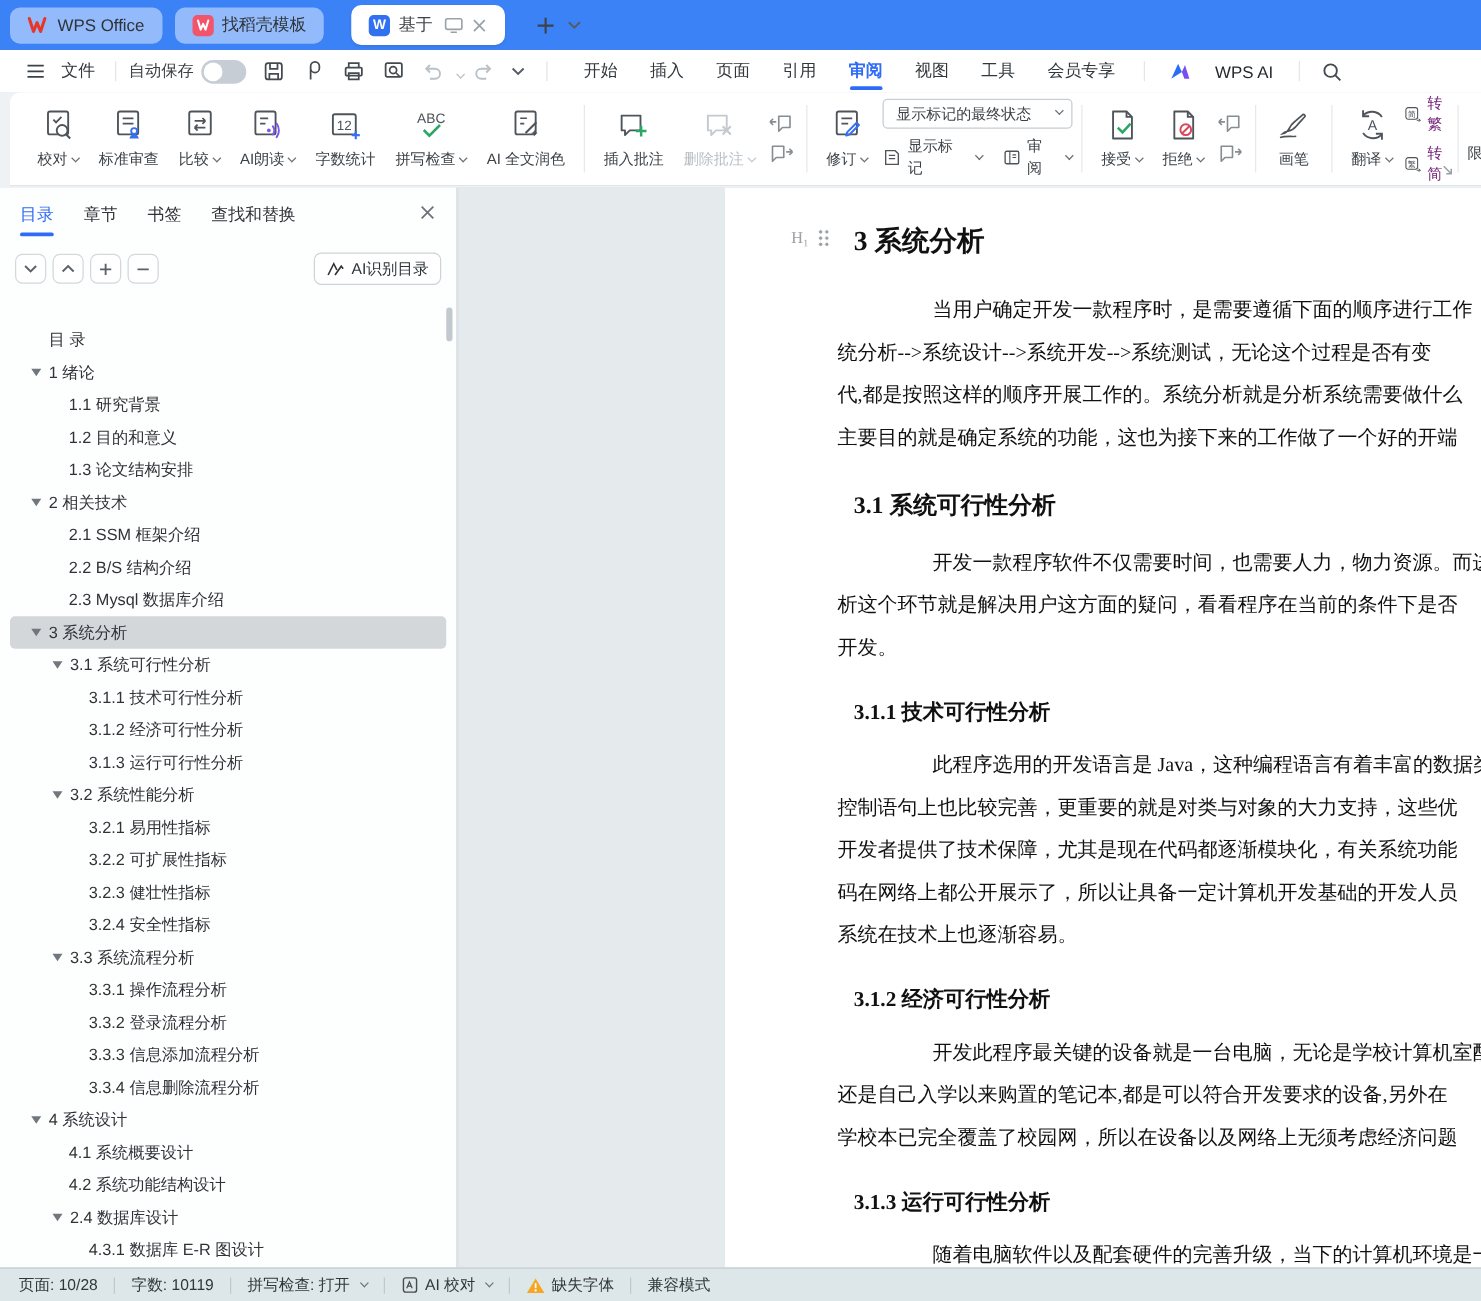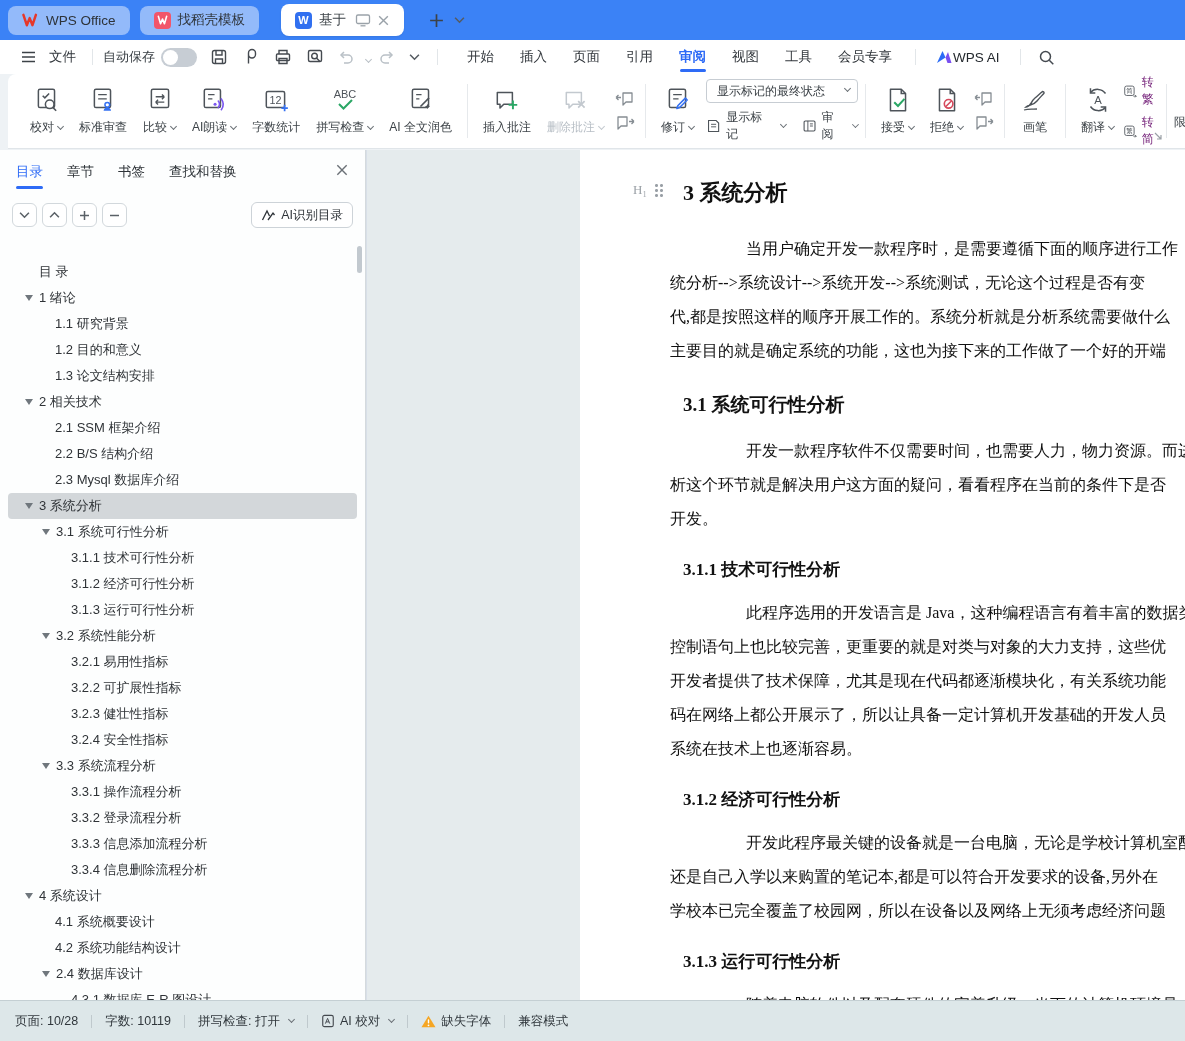--- a/index.html
+++ b/index.html
@@ -17,21 +17,21 @@
 
   
   .menubar{position:absolute;top:40px;left:0;right:0;height:34px;background:#fff;display:flex;align-items:center;font-size:13.5px;padding-left:14px}
   .mb-sep{width:1px;height:16px;background:#e2e6e9;margin:0 10px}
   .mb-item{padding:0 13px;height:100%;display:flex;align-items:center;position:relative;color:#32373c}
   .mb-item.active{color:#2e6bf6;font-weight:bold}
   .mb-item.active::after{content:"";position:absolute;left:50%;transform:translateX(-50%);bottom:2px;width:26px;height:3px;border-radius:2px;background:#2e6bf6}
   .toggle{width:36px;height:19px;border-radius:10px;background:#c7cdd4;position:relative;margin:0 6px}
   .toggle::after{content:"";position:absolute;left:2px;top:2px;width:15px;height:15px;border-radius:50%;background:#fff}
   .qicon{padding:0 7px;display:flex;align-items:center}
-  .wpsai{display:flex;align-items:center;gap:1px;font-size:13.5px;color:#24292e;padding:0 10px}
+  .wpsai{display:flex;align-items:center;gap:20px;font-size:13.5px;color:#24292e;padding:0 10px}
 
   
   .ribbon{position:absolute;top:74px;left:0;right:0;height:76px;background:#eef2f5}
   .ribbon-panel{position:absolute;left:8px;right:0;top:0;height:75px;background:#fff;border-radius:8px 0 0 0;border-bottom:1px solid #e0e5e9;display:flex;align-items:center;padding-left:14px;overflow:hidden}
   .rsep{width:1px;height:54px;background:#e6e9ec;margin:0 7px;flex:none}
   .bigbtn{display:flex;flex-direction:column;align-items:center;justify-content:center;gap:5px;padding:0 8px;height:64px;border-radius:6px}
   .bigbtn .lbl{font-size:12px;white-space:nowrap;color:#3c4247;display:flex;align-items:center}
   .bigbtn.disabled .lbl{color:#b7bec5}
   .chev{display:inline-block;width:5px;height:5px;border-right:1.2px solid #6b7177;border-bottom:1.2px solid #6b7177;transform:rotate(45deg);margin-left:4px;margin-top:-3px}
   .disabled .chev{border-color:#c3c9cf}
@@ -67,21 +67,21 @@
   .pagebody{position:relative;padding:28px 0 0 90px;font-family:"Liberation Serif","DejaVu Serif",serif;color:#111}
   .h1line{font-size:22px;font-weight:bold;line-height:30px;margin:0 0 24px 13px;white-space:nowrap}
   .h2line{font-size:19px;font-weight:bold;line-height:26px;margin:24px 0 16px 13px;white-space:nowrap}
   .h3line{font-size:17px;font-weight:bold;line-height:24px;margin:22px 0 14px 13px;white-space:nowrap}
   .dline{font-size:16px;line-height:34px;height:34px;white-space:nowrap}
   .dline.ind{padding-left:76px}
   .h1mark{position:absolute;left:53px;top:32px;display:flex;align-items:center;gap:7px;color:#9aa0a6;font-family:Liberation Serif, serif;font-size:13px}
   .dots{width:9px;height:14px;background-image:radial-gradient(circle,#9aa0a6 1.3px,transparent 1.6px);background-size:5px 5px}
 
   
-  .statusbar{position:absolute;left:0;right:0;bottom:0;height:41px;background:#dde7e9;border-top:1px solid #c4cfd3;display:flex;align-items:center;font-size:12.5px;color:#30373c;padding-left:15px}
+  .statusbar{position:absolute;left:0;right:0;bottom:0;height:27px;background:#dde7e9;border-top:1px solid #c4cfd3;display:flex;align-items:center;font-size:12.5px;color:#30373c;padding-left:15px}
   .st-sep{width:1px;height:13px;background:#bfc9cd;margin:0 13px}
   .st-item{display:flex;align-items:center;gap:5px;white-space:nowrap}
 </style>
 </head>
 <body>
 
 <div class="tabbar">
   <div class="tab">
     <span class="sqicon">
       <svg width="17" height="15" viewBox="0 0 18 15">

